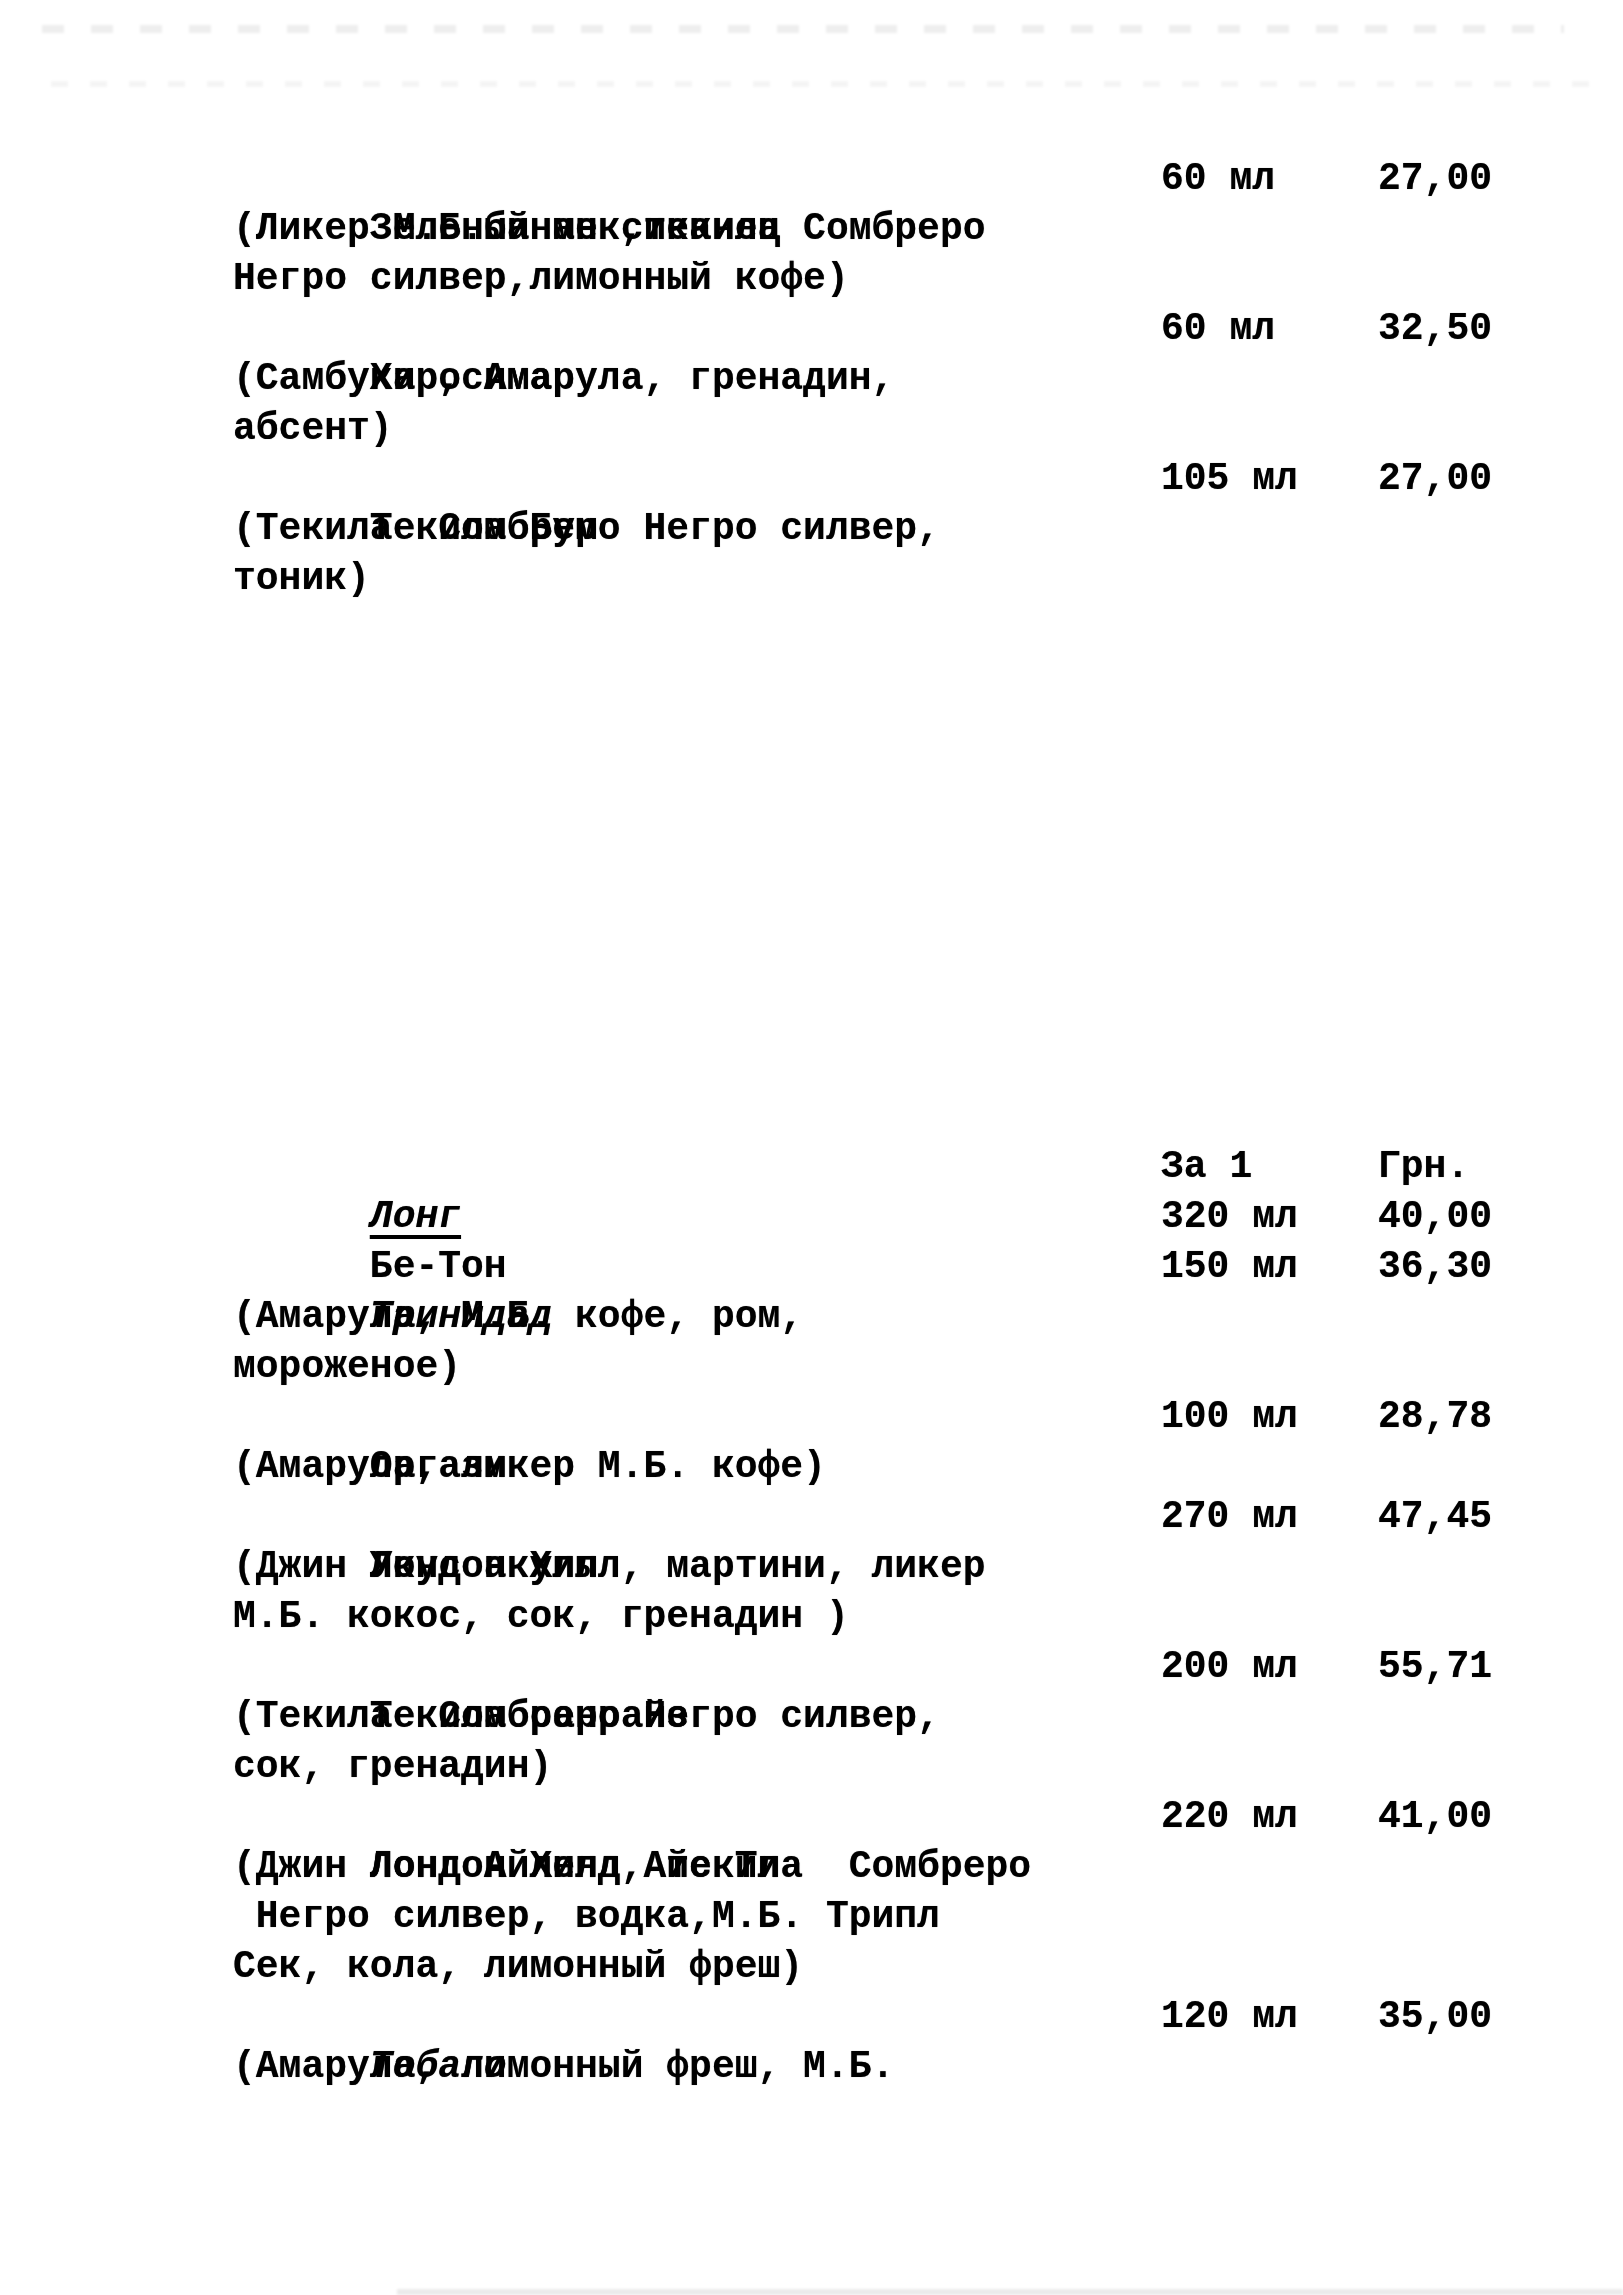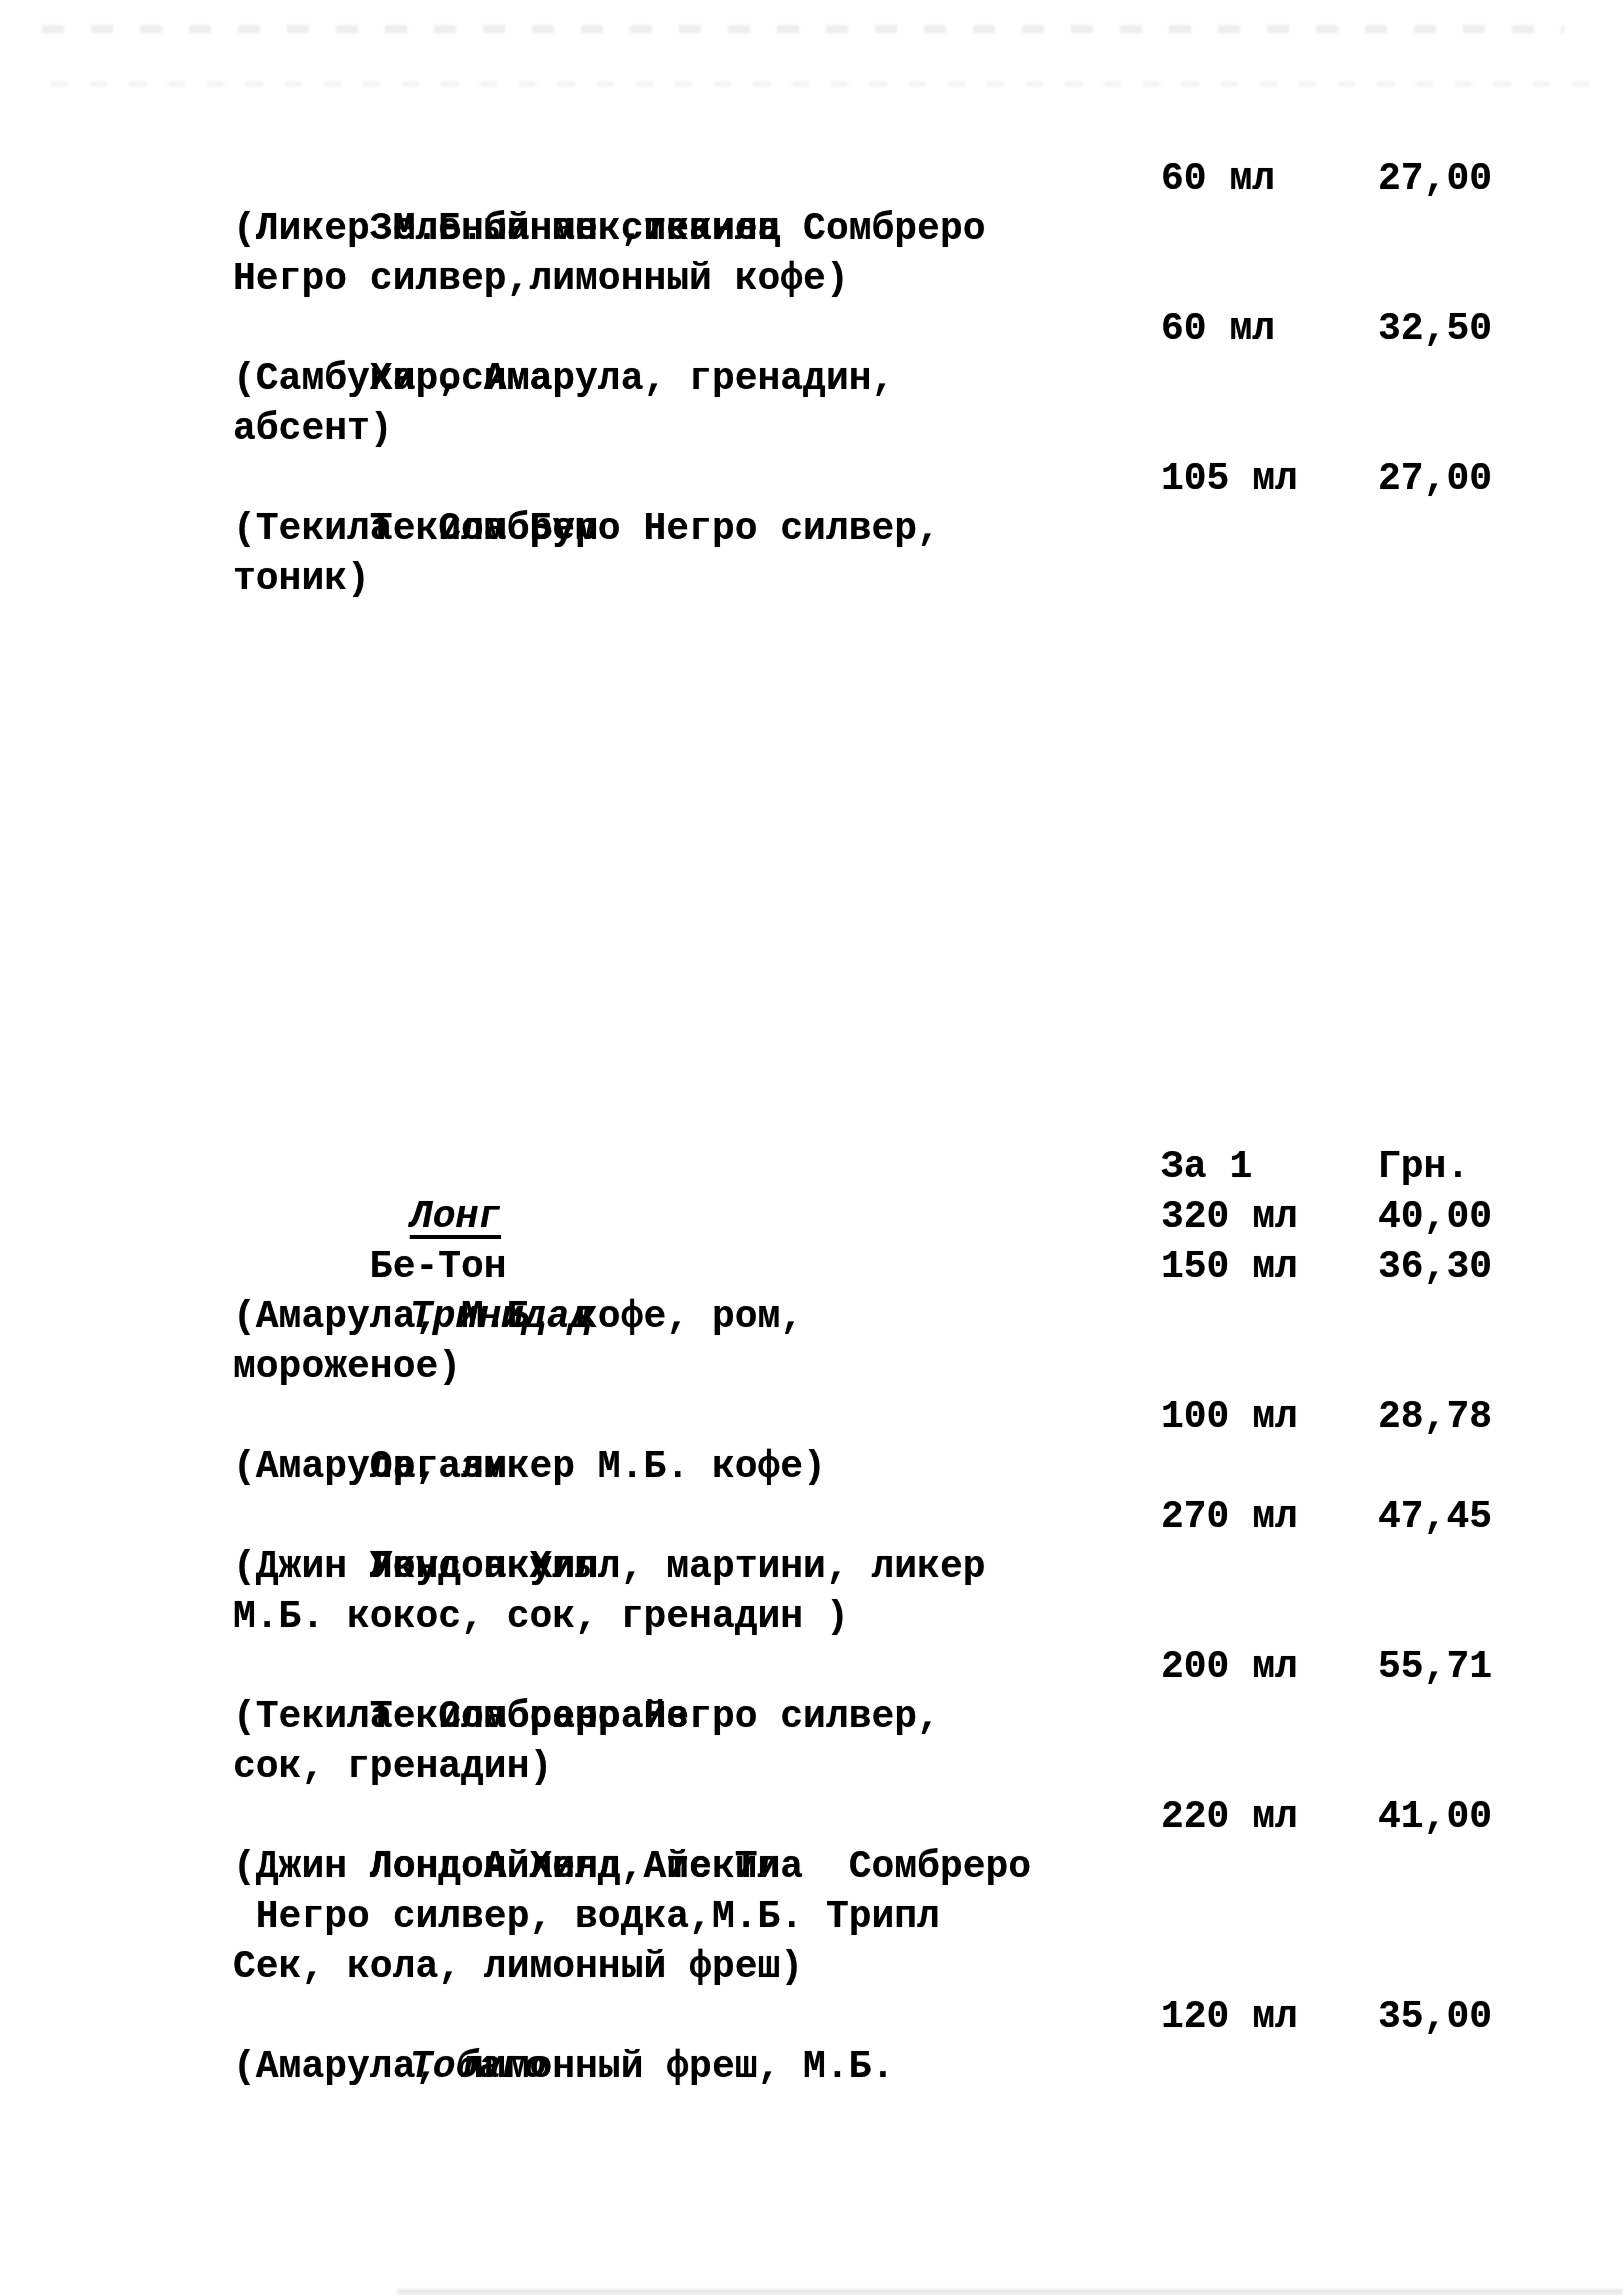--- a/index.html
+++ b/index.html
@@ -26,21 +26,21 @@
   }
   #sec-0 { top: 154px; }
   #sec-1 { top: 1142px; }
   .line {
     position: relative;
     white-space: pre;
     height: 50px;
   }
   .vol   { position: absolute; left: 928px; top: 0; }
   .price { position: absolute; left: 1114px; top: 0; margin-left: 31px; }
-  .it { font-style: italic; margin-left: 40px; }
+  .it { font-style: italic; }
   .u  {
     text-decoration: underline;
     text-decoration-thickness: 4.2px;
     text-underline-offset: 7.6px;
   }
   
   .artifact {
     position: absolute;
     pointer-events: none;
   }

